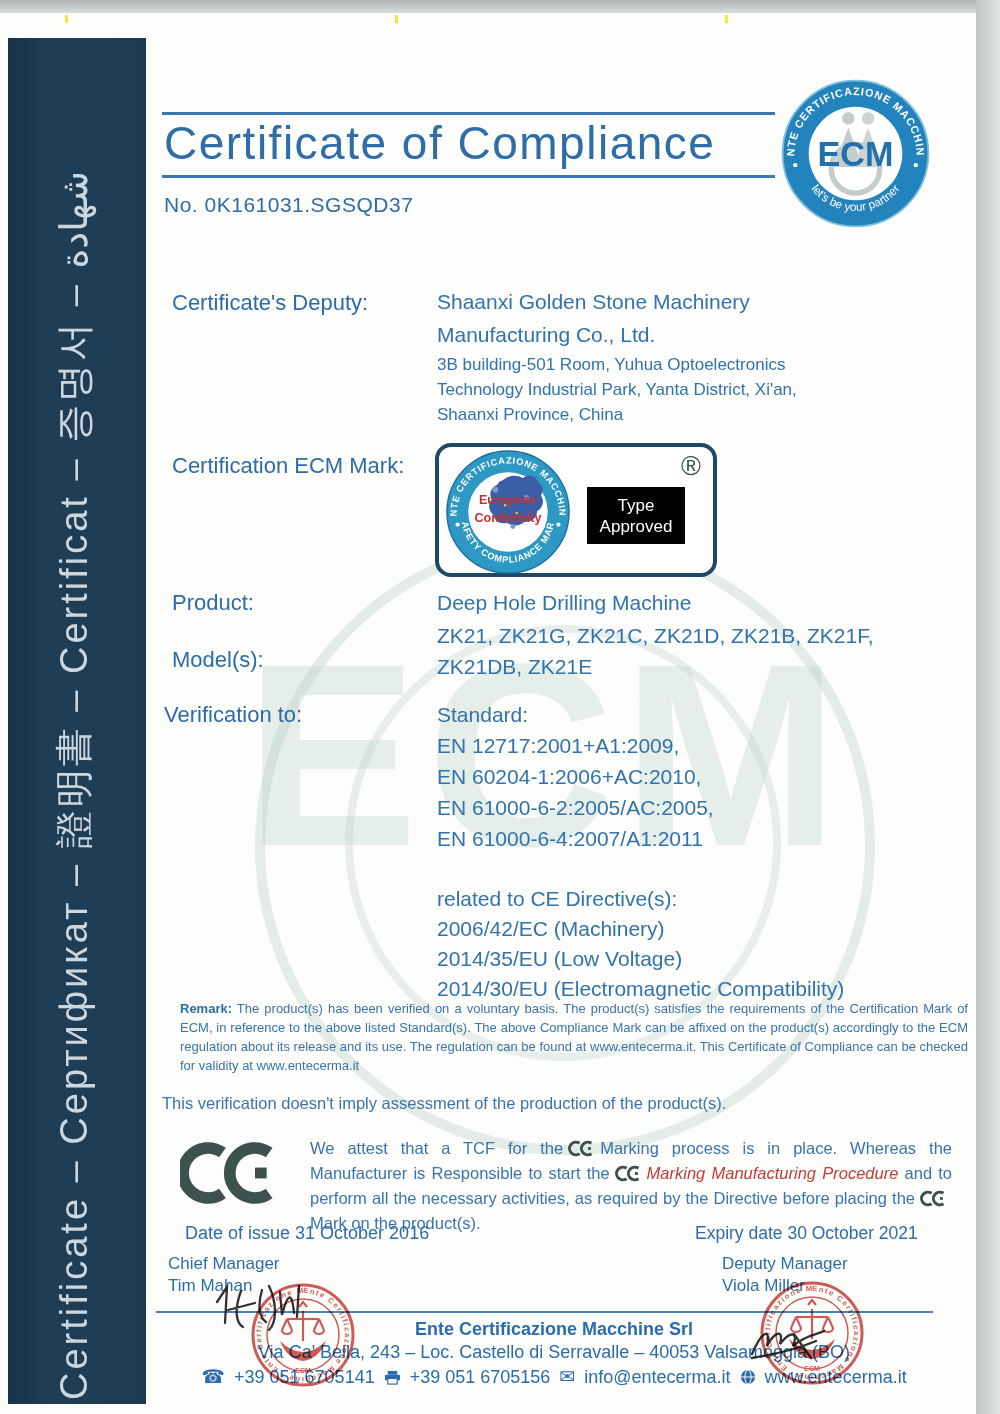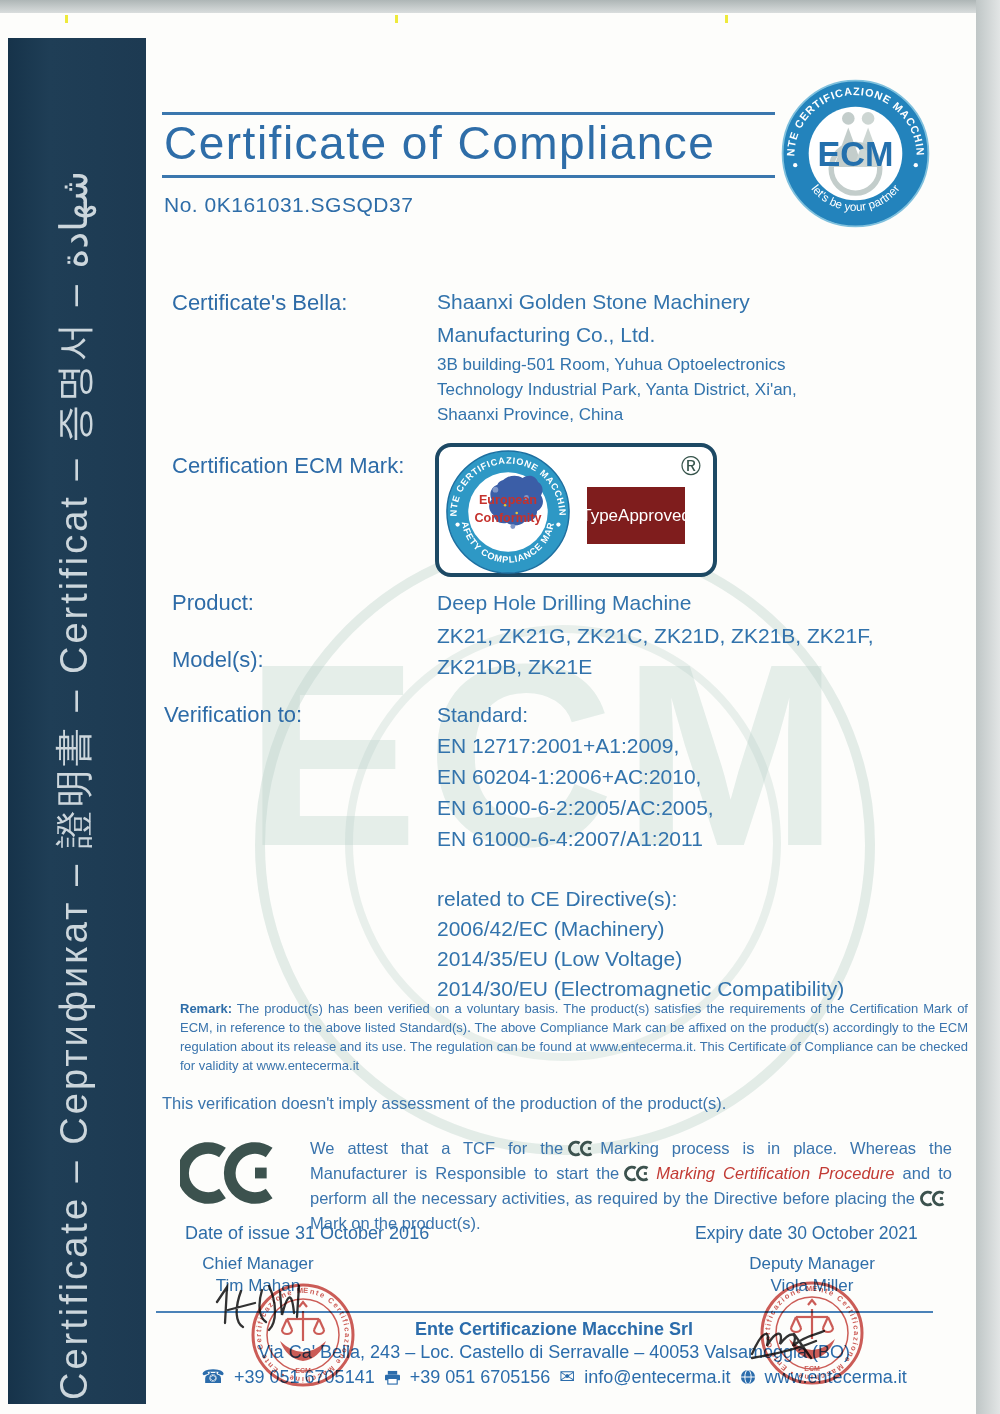--- a/index.html
+++ b/index.html
@@ -23,34 +23,34 @@
   .title{left:164px;top:116px;font-size:46px;letter-spacing:1.5px;color:#2e6da8;white-space:nowrap;}
   .cert-no{left:164px;top:193px;font-size:21px;letter-spacing:.5px;}
   .tcf{left:164px;top:230px;font-size:16.5px;}
   
   .lbl{font-size:22px;line-height:31px;color:#2d6ba7;}
   .val{font-size:21px;line-height:31px;color:#3273ac;}
   .addr{font-size:17px;line-height:25px;color:#3273ac;}
   
   .mark-box{left:435px;top:443px;width:274px;height:126px;border:4px solid #1d4964;border-radius:16px;background:#fff;}
   .reg{right:12px;top:4px;font-size:27px;color:#37554c;}
-  .type-box{left:148px;top:40px;width:98px;height:57px;background:#7f1d1d;color:#fff;font-size:17px;
-            display:flex;flex-direction:row;align-items:center;justify-content:center;line-height:21px;}
+  .type-box{left:148px;top:40px;width:98px;height:57px;background:#000000;color:#fff;font-size:17px;
+            display:flex;flex-direction:column;align-items:center;justify-content:center;line-height:21px;}
   
   .remark{left:162px;top:999px;width:788px;font-size:13px;line-height:19px;text-align:justify;color:#3a74ad;margin-left:18px;}
   .remark b{color:#2e6da8;}
   .note{left:162px;top:1094px;width:788px;font-size:16.5px;color:#3a74ad;}
   .add-head{left:162px;top:1118px;font-size:16.5px;color:#3a74ad;white-space:nowrap;}
   .ce-para{left:310px;top:1136px;width:642px;font-size:16.5px;line-height:25px;text-align:justify;color:#3a74ad;}
   .red-it{color:#c23b35;font-style:italic;}
   .ce{display:inline-block;vertical-align:-3px;margin:0 5px;}
   
   .issue{left:185px;top:1223px;font-size:18px;}
   .expiry{left:695px;top:1223px;font-size:17.5px;}
-  .sig-block{top:1253px;width:180px;text-align:center;font-size:17px;line-height:22px;}
+  .sig-block{top:1253px;width:180px;font-size:17px;line-height:22px;}
   .rule2{left:156px;top:1311px;width:777px;height:2px;background:#4a82b8;}
   
   .footer{left:160px;top:1318px;width:788px;text-align:center;color:#2b6cab;}
   .footer .co{font-size:18px;font-weight:bold;line-height:23px;}
   .footer .ad{font-size:18px;line-height:23px;}
   .contact{display:flex;justify-content:center;align-items:center;gap:9px;font-size:18px;line-height:26px;}
   .contact .ic{font-size:19px;}
   .hidden-defs{position:absolute;width:0;height:0;overflow:hidden;}
   .stamp{opacity:.85;mix-blend-mode:multiply;}
   .signature{opacity:.9;}
@@ -124,21 +124,21 @@
     <text font-size="12" font-weight="bold" fill="#ffffff" letter-spacing="1">
       <textPath href="#logoTop" startOffset="50%" text-anchor="middle">ENTE CERTIFICAZIONE MACCHINE</textPath>
     </text>
     <text font-size="13" fill="#ffffff">
       <textPath href="#logoBot" startOffset="50%" text-anchor="middle">let's be your partner</textPath>
     </text>
     <circle cx="18" cy="98" r="2.4" fill="#fff"></circle>
     <circle cx="152" cy="98" r="2.4" fill="#fff"></circle>
   </svg>
 
-  <div class="abs lbl" style="left:172px;top:287px;width:240px">Certificate's Bella:</div>
+  <div class="abs lbl" style="left:172px;top:287px;width:240px">Certificate's Deputy:</div>
   <div class="abs val" style="left:437px;top:285px;width:450px;line-height:33px">Shaanxi Golden Stone Machinery Manufacturing Co., Ltd.</div>
   <div class="abs addr" style="left:437px;top:352px;width:400px">3B building-501 Room, Yuhua Optoelectronics Technology Industrial Park, Yanta District, Xi'an, Shaanxi Province, China</div>
 
   <div class="abs lbl" style="left:172px;top:450px;width:250px">Certification ECM Mark:</div>
   <div class="abs mark-box">
     <svg class="abs" style="left:6px;top:2px" width="126" height="126" viewBox="0 0 130 130">
       <defs>
         <path id="badgeTop" d="M12 68 A53 53 0 0 1 118 68"></path>
         <path id="badgeBot" d="M18 79 A48 48 0 0 0 112 79"></path>
       </defs>
@@ -195,21 +195,21 @@
   <div class="abs note">This verification doesn't imply assessment of the production of the product(s).</div>
 
   <svg class="abs" style="left:180px;top:1137px" width="100" height="72" viewBox="0 0 120 80">
       <use href="#ce-sym"></use>
     </svg>
   <div class="abs ce-para">
     <span>We attest that a TCF for the</span><svg class="ce" width="27" height="17" viewBox="0 0 120 80">
         <use href="#ce-sym"></use>
       </svg><span>Marking process is in place. Whereas the Manufacturer is Responsible to start the</span><svg class="ce" width="27" height="17" viewBox="0 0 120 80">
         <use href="#ce-sym"></use>
-      </svg><span class="red-it">Marking Certification Procedure</span> <span>and to perform all the necessary activities, as required by the Directive before placing the</span><svg class="ce" width="27" height="17" viewBox="0 0 120 80">
+      </svg><span class="red-it">Marking Manufacturing Procedure</span> <span>and to perform all the necessary activities, as required by the Directive before placing the</span><svg class="ce" width="27" height="17" viewBox="0 0 120 80">
         <use href="#ce-sym"></use>
       </svg><span>Mark on the product(s).</span>
   </div>
 
   <div class="abs issue">Date of issue 31 October 2016</div>
   <div class="abs expiry">Expiry date 30 October 2021</div>
 
   <div class="abs sig-block" style="left:168px">
     <div>Chief Manager</div>
     <div>Tim Mahan</div>

